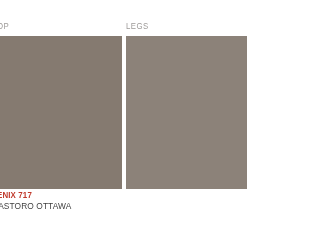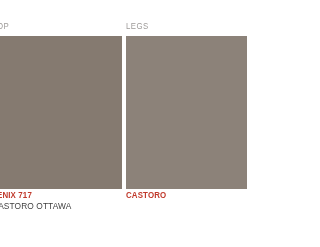--- a/index.html
+++ b/index.html
@@ -109,19 +109,15 @@
       <span class="finish-code">FENIX 717</span>
       <span class="finish-name">CASTORO OTTAWA</span>
     </div>
   </div>
 
   <div class="material-column col-legs">
     <div class="category-header">LEGS</div>
 
     <div class="color-swatch" style="background-color: rgb(140, 130, 121);"></div>
 
-    <div class="swatch-caption">
-      <span class="finish-code">CASTORO</span>
-
-    </div>
   </div>
 
 </div>
 
 </body></html>

